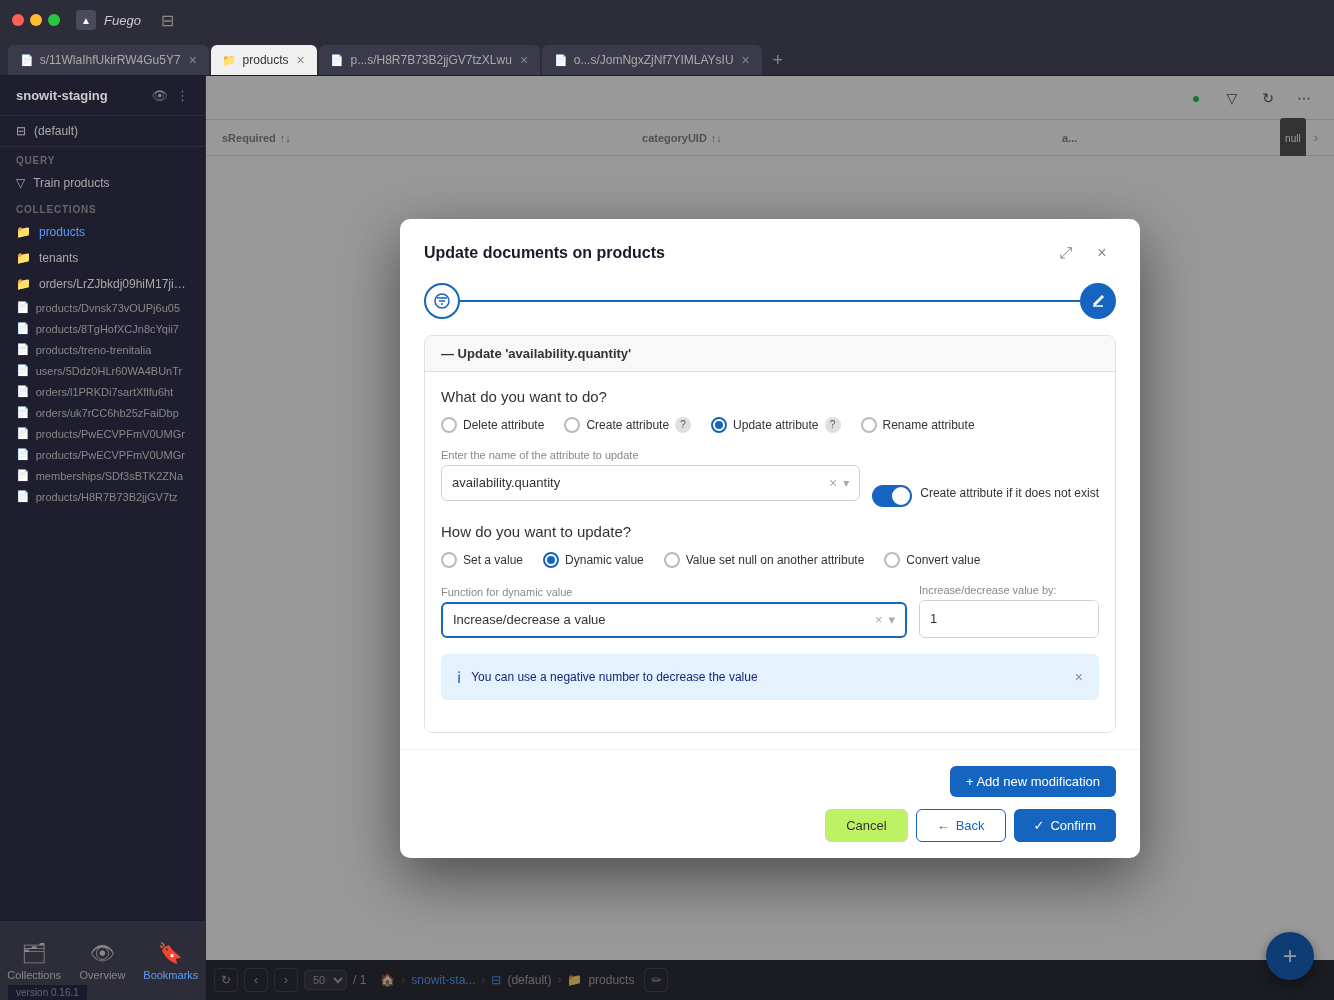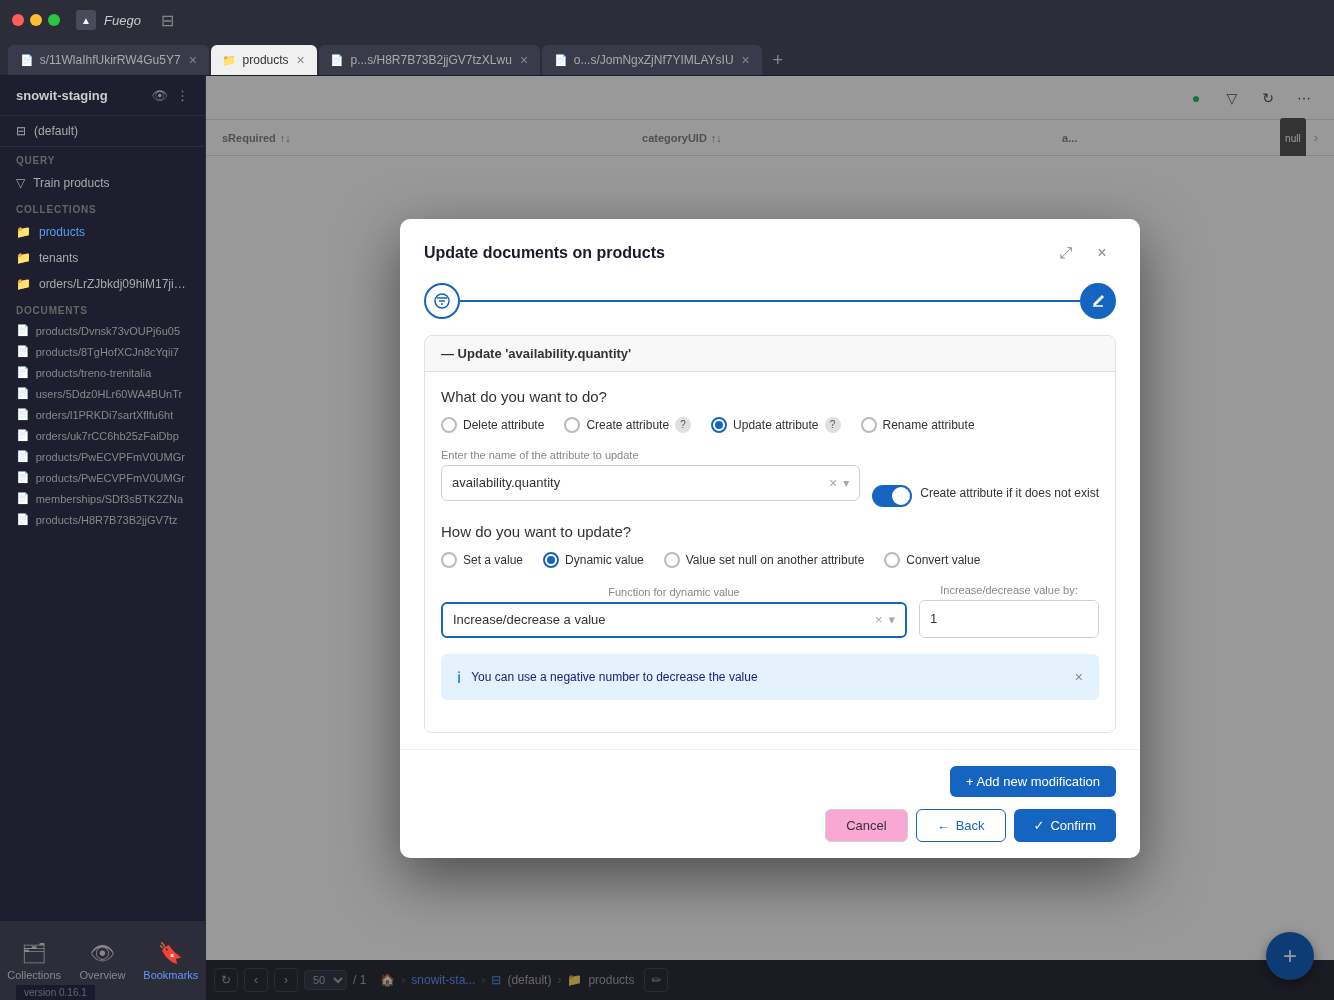--- a/index.html
+++ b/index.html
@@ -513,21 +513,20 @@
       gap: 12px;
       align-items: flex-end;
     }
     .select-wrap {
       flex: 1;
     }
     .select-label {
       font-size: 11px;
       color: #888;
       margin-bottom: 4px;
-      text-align: center;
     }
     .select-field {
       width: 100%;
       height: 36px;
       border: 2px solid #1565c0;
       border-radius: 6px;
       padding: 0 10px;
       display: flex;
       align-items: center;
       justify-content: space-between;
@@ -595,21 +594,21 @@
       display: flex;
       align-items: center;
       gap: 6px;
     }
     .footer-actions {
       display: flex;
       justify-content: flex-end;
       gap: 8px;
     }
     .btn-cancel {
-      background: #f9a8d4;
+      background: #bef264;
       color: #333;
       border: 1px solid #d0d0d0;
       border-radius: 6px;
       padding: 8px 20px;
       font-size: 13px;
       cursor: pointer;
     }
     .btn-back {
       background: white;
       color: #1565c0;
@@ -632,21 +631,21 @@
       cursor: pointer;
       display: flex;
       align-items: center;
       gap: 6px;
     }
 
     
     .version-badge {
       position: absolute;
       bottom: 0;
-      left: 16px;
+      left: 8px;
       background: #1a1a2e;
       color: #666;
       font-size: 10px;
       padding: 2px 8px;
     }
 
     
     .doc-item {
       padding: 4px 16px;
       display: flex;
@@ -724,21 +723,20 @@
     </div>
     <div class="sidebar-item">
       <span>📁</span>
       <span>tenants</span>
     </div>
     <div class="sidebar-item">
       <span>📁</span>
       <span style="overflow:hidden;text-overflow:ellipsis;white-space:nowrap;max-width:160px;">orders/LrZJbkdj09hiM17jiy45</span>
     </div>
 
-    <div class="sidebar-section-label">DOCUMENTS</div>
     <div class="doc-item">
       <span class="doc-icon">📄</span>
       <span style="overflow:hidden;text-overflow:ellipsis;white-space:nowrap;max-width:190px;">products/Dvnsk73vOUPj6u05</span>
     </div>
     <div class="doc-item">
       <span class="doc-icon">📄</span>
       <span style="overflow:hidden;text-overflow:ellipsis;white-space:nowrap;max-width:190px;">products/8TgHofXCJn8cYqii7</span>
     </div>
     <div class="doc-item">
       <span class="doc-icon">📄</span>

